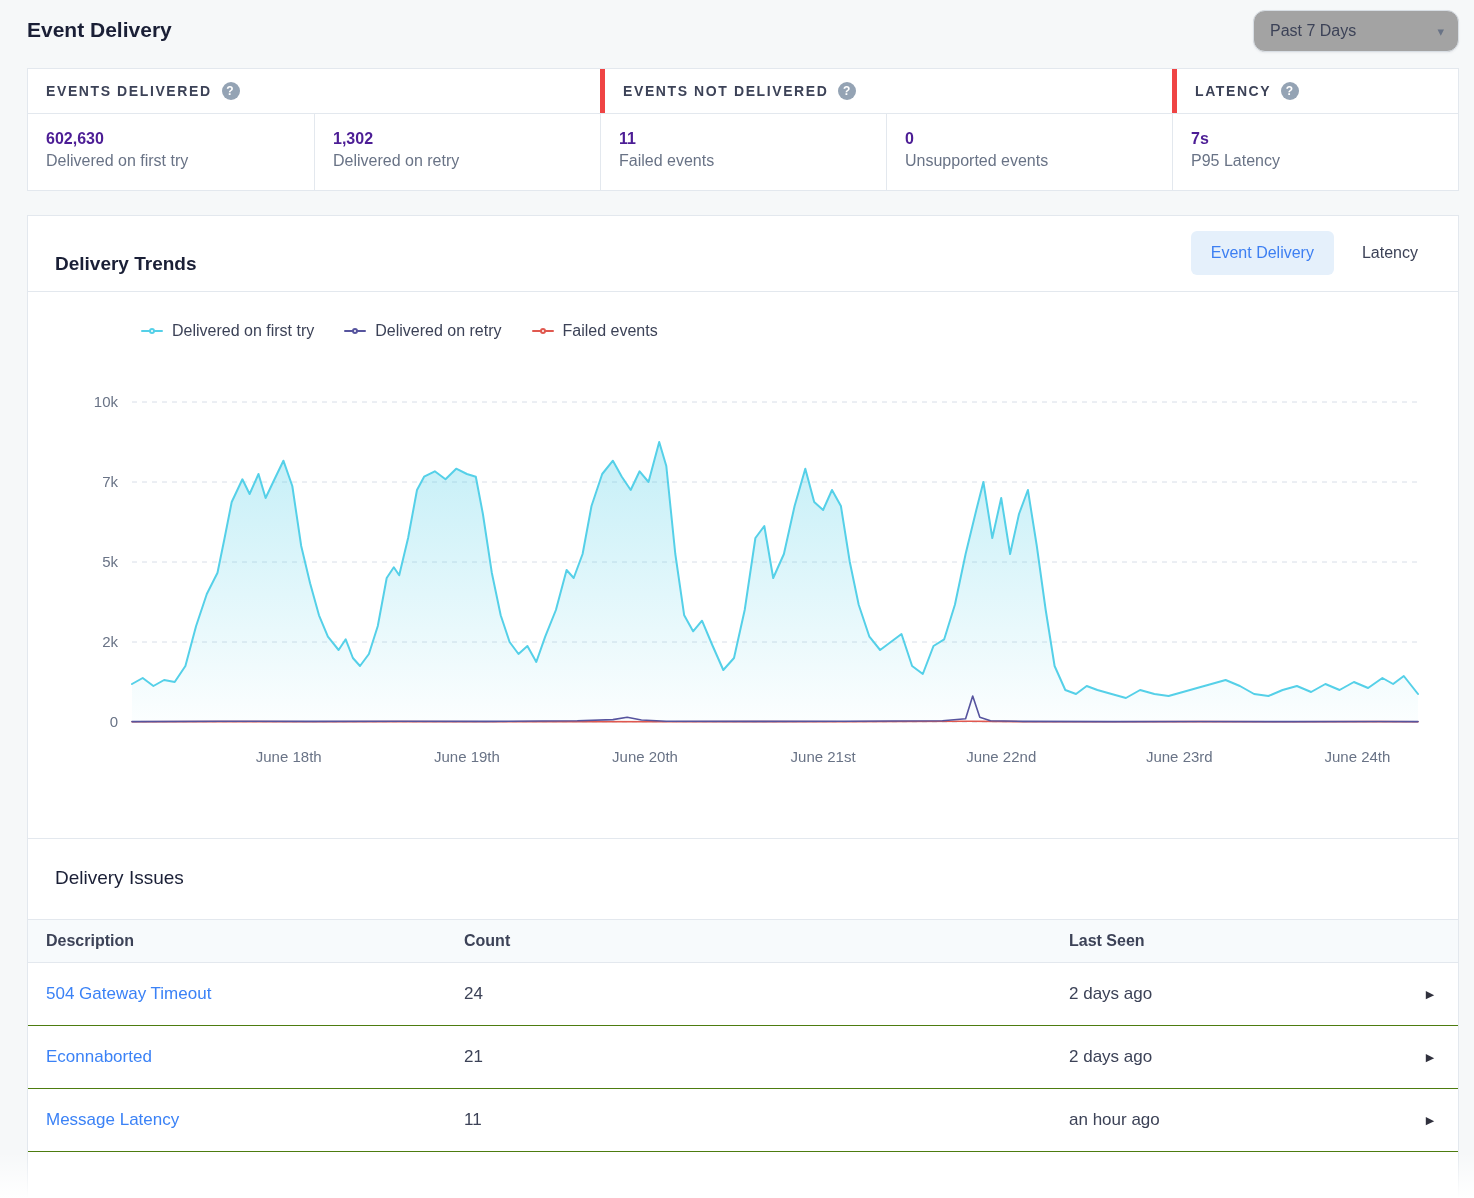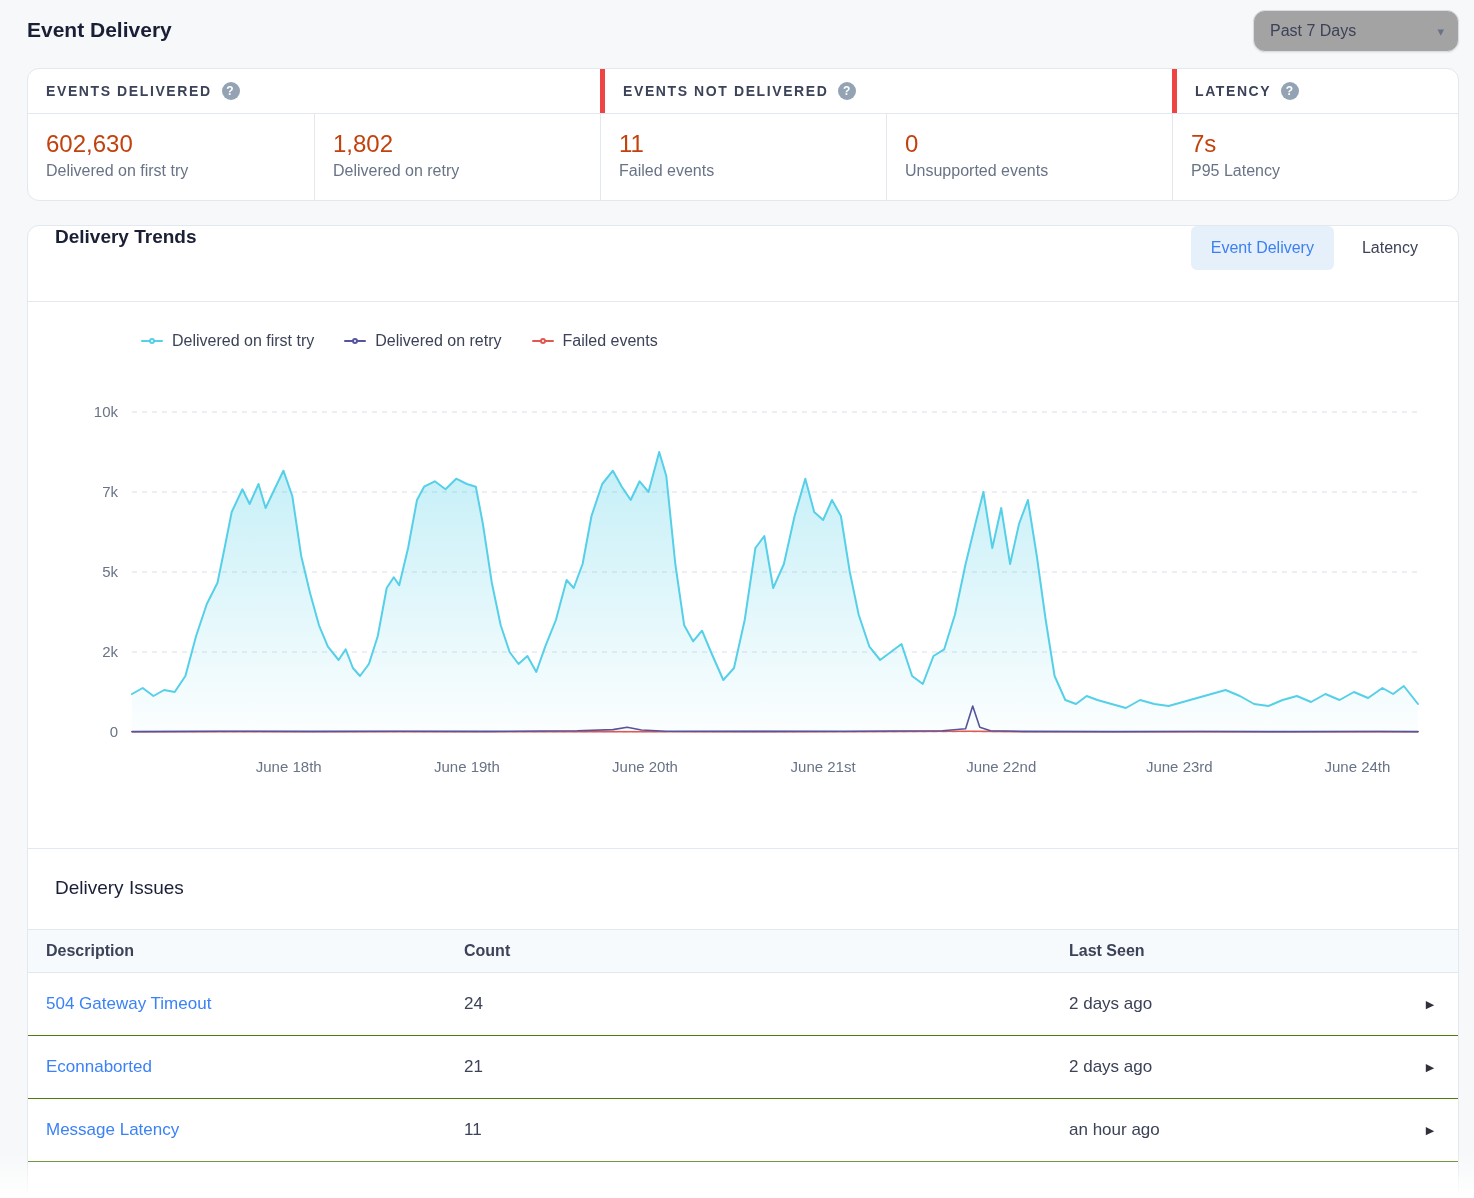--- a/index.html
+++ b/index.html
@@ -17,41 +17,41 @@
   .page-title{font-size:21px;font-weight:700;color:#1a1f36;margin-top:8px}
   .range-select{
     display:flex;align-items:center;justify-content:space-between;
     width:206px;height:42px;background:#a3a3a3;border:1px solid #d8dee4;border-radius:12px;
     padding:0 14px 0 16px;font-size:16px;color:#3c4257;cursor:pointer;
     box-shadow:0 1px 2px rgba(60,66,87,.08);
   }
   .chevron-down{color:#697386;font-size:13px;line-height:1}
   .chevron-down::before{content:"▾"}
 
-  .card{background:#fff;border:1px solid #e3e8ee;border-radius:12px}
+  .card{background:#fff;border:1px solid #e3e8ee;border-radius:0}
 
   
   .stats-card{margin-bottom:24px}
   .stats-header{display:grid;grid-template-columns:40% 40% 20%;border-bottom:1px solid #e3e8ee}
   .stats-header>div{display:flex;align-items:center;gap:10px;padding:13px 18px;font-size:14px;font-weight:700;letter-spacing:1.6px;color:#3c4257}
   .stats-header>div+div{border-left:5px solid #ef4444}
   .help-icon{
     width:18px;height:18px;border-radius:50%;background:var(--help,#94a3b4);
     color:#fff;font-size:12px;font-weight:700;display:inline-flex;align-items:center;justify-content:center;cursor:pointer;flex:0 0 auto;
   }
   .help-icon::before{content:"?"}
   .stats-values{display:grid;grid-template-columns:repeat(5,1fr)}
   .stats-values>div{padding:16px 18px 20px}
   .stats-values>div+div{border-left:1px solid #e3e8ee}
-  .metric-value{font-size:24px;font-weight:400;color:#c2410c}
+  .metric-value{font-size:16px;font-weight:700;color:#4c1d95}
   .metric-label{font-size:16px;color:#697386;margin-top:4px}
 
   
   .main-card{position:relative;min-height:990px}
-  .trends-header{display:flex;justify-content:space-between;align-items:flex-start;height:76px;padding:0 20px 0 27px;border-bottom:1px solid #e3e8ee}
+  .trends-header{display:flex;justify-content:space-between;align-items:flex-end;height:76px;padding:0 20px 16px 27px;border-bottom:1px solid #e3e8ee}
   .trends-title{font-size:19px;font-weight:600;color:#1a1f36}
   .tabs{display:flex;align-items:center;gap:8px}
   .tab{font-size:16px;padding:13px 20px;border-radius:6px;color:#3c4257;cursor:pointer;white-space:nowrap}
   .tab.active{background:var(--tab-bg,#e5f0fb);color:var(--tab-fg,#3d7ff2);font-weight:500}
 
   
   .legend{display:flex;align-items:center;gap:30px;margin:30px 0 0 113px;font-size:16px;color:#3c4257}
   .legend-item{display:flex;align-items:center;gap:9px;cursor:pointer}
   .legend-marker{position:relative;width:22px;height:8px;display:inline-block}
   .legend-line{position:absolute;left:0;right:0;top:3px;height:2px;border-radius:1px;background:#999}
@@ -101,21 +101,21 @@
         <span>LATENCY</span>
         <span class="help-icon"></span>
       </div>
     </div>
     <div class="stats-values">
       <div>
         <div class="metric-value">602,630</div>
         <div class="metric-label">Delivered on first try</div>
       </div>
       <div>
-        <div class="metric-value">1,802</div>
+        <div class="metric-value">1,302</div>
         <div class="metric-label">Delivered on retry</div>
       </div>
       <div>
         <div class="metric-value">11</div>
         <div class="metric-label">Failed events</div>
       </div>
       <div>
         <div class="metric-value">0</div>
         <div class="metric-label">Unsupported events</div>
       </div>

